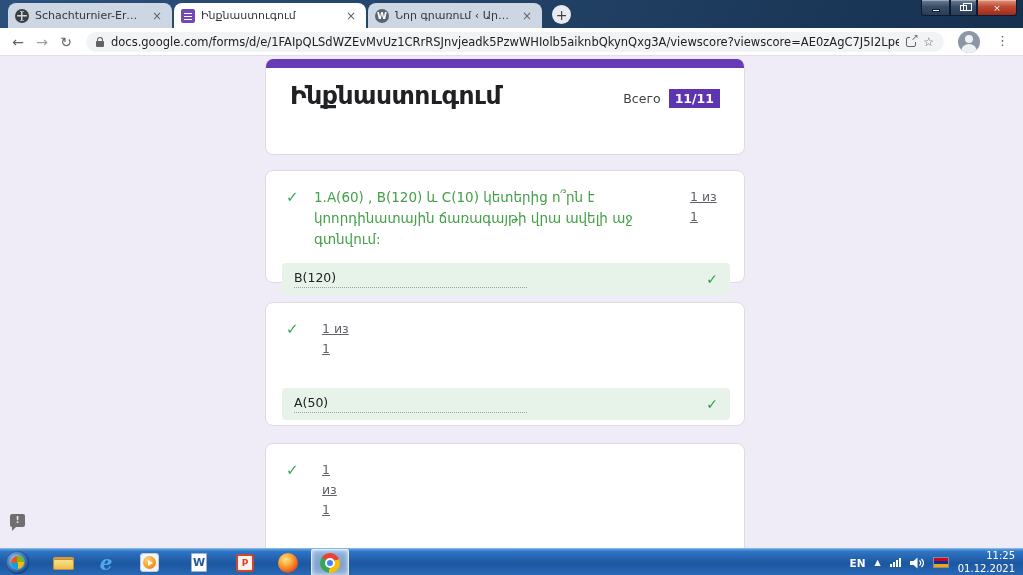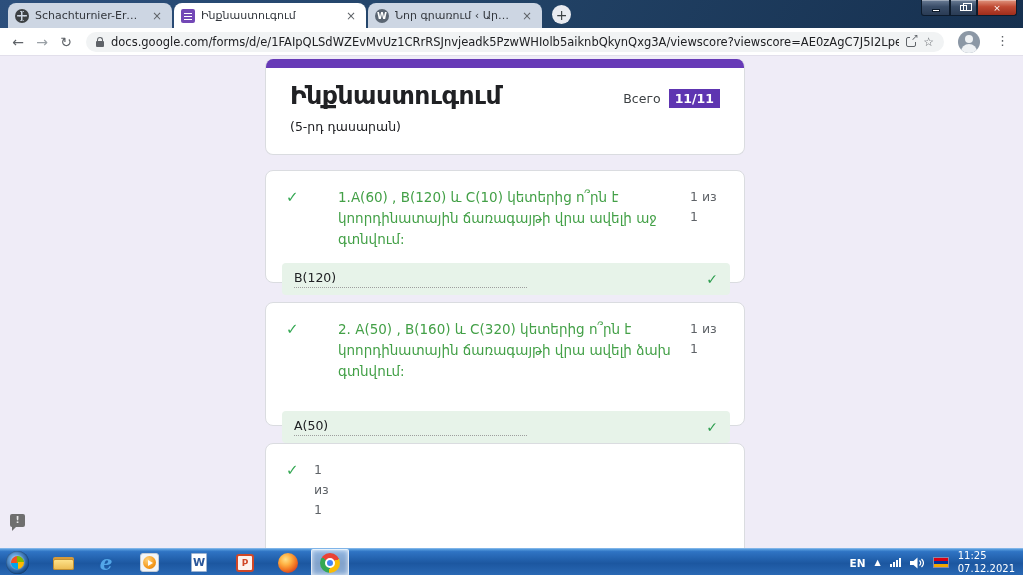--- a/index.html
+++ b/index.html
@@ -77,22 +77,22 @@
   .score-label { font-size:12.5px; color:#3c4043; }
   .score-badge { background:#5e35b1; color:#fff; font-size:12.5px; font-weight:bold; padding:2px 6px; border-radius:0; }
   .form-subtitle { font-size:12.5px; color:#202124; margin-top:9px; }
 
   .q-card { padding:16px 16px 0 20px; }
   .q1 { top:113px; height:113px; }
   .q2 { top:245px; height:124px; }
   .q3 { top:386px; height:210px; }
   .q-row { display:flex; }
   .q-check { width:17px; flex:0 0 17px; color:#34a853; font-size:15px; margin-right:11px; padding-top:1px; }
-  .q-text { flex:1; font-size:13.5px; line-height:1.55; color:#43a047;margin-left:24px; }
-  .q-points { flex:0 0 38px; width:38px; font-size:12.5px; line-height:1.6; color:#5f6368; }
+  .q-text { flex:1; font-size:13.5px; line-height:1.55; color:#43a047; }
+  .q-points { flex:0 0 38px; width:38px; margin-left:8px; font-size:12.5px; line-height:1.6; color:#5f6368;text-decoration:underline; }
   .q3 .q-points { flex:0 0 22px; width:22px; }
   .answer-row { margin:13px 0 0 -4px; width:448px; height:29px; background:#e7f3e9; border-radius:4px;
     display:flex; align-items:center; padding:16px 12px; }
   .q2 .answer-row { margin-top:29px; }
   .answer-text { font-size:12.5px; color:#202124; width:55%; border-bottom:1px dotted #9e9e9e; padding-bottom:2px; }
   .answer-check { margin-left:auto; color:#2e9e4f; font-size:14px; }
 
   .comment-widget { position:absolute; left:10px; top:457px; width:15px; height:13px;
     background:#6f6f6f; border-radius:2px; cursor:pointer; }
   .comment-widget::before { content:"!"; position:absolute; left:0; right:0; top:0; text-align:center;
@@ -142,21 +142,21 @@
 
   .tray { position:absolute; right:0; top:0; height:27px; display:flex; align-items:center; gap:9px; padding-right:8px; color:#fff; }
   .tray-lang { font-size:10.5px; font-weight:bold; cursor:pointer; }
   .tray-up { font-size:8px; cursor:pointer; }
   .bars { display:flex; align-items:flex-end; gap:1px; cursor:pointer; }
   .bars i { width:2px; background:#fff; display:block; }
   .bars i:nth-child(1){height:3px;} .bars i:nth-child(2){height:5px;} .bars i:nth-child(3){height:7px;} .bars i:nth-child(4){height:9px;}
   .speaker { cursor:pointer; display:flex; }
   .flag { width:16px; height:11px; border:1px solid #88a; cursor:pointer;
     background:linear-gradient(#d90012 0 33.3%, #0033a0 0 66.6%, #f2a800 0); }
-  .clock { text-align:left; font-size:10px; line-height:1.25; cursor:default; }
+  .clock { text-align:right; font-size:10px; line-height:1.25; cursor:default; }
 </style>
 </head>
 <body>
 
 <div class="screen">
 
   <div class="titlebar">
     <div class="tab inactive tab1">
       <span class="favicon globe"></span>
       <span class="tab-title">Schachturnier-Ergebnisserver Ch</span>
@@ -205,40 +205,38 @@
     <div class="card header-card">
       <div class="purple-bar"></div>
       <div class="header-body">
         <div class="title-row">
           <div class="form-title">Ինքնաստուգում</div>
           <div class="score-wrap">
             <span class="score-label">Всего</span>
             <span class="score-badge">11/11</span>
           </div>
         </div>
-        <div class="form-subtitle">(5-րդ դասարան)</div>
       </div>
     </div>
 
     <div class="card q-card q1">
       <div class="q-row">
         <span class="q-check">✓</span>
         <span class="q-text">1.A(60) , B(120) և C(10) կետերից ո՞րն է կոորդինատային ճառագայթի վրա ավելի աջ գտնվում:</span>
         <span class="q-points">1 из 1</span>
       </div>
       <div class="answer-row">
         <span class="answer-text">B(120)</span>
         <span class="answer-check">✓</span>
       </div>
     </div>
 
     <div class="card q-card q2">
       <div class="q-row">
         <span class="q-check">✓</span>
-        <span class="q-text">2. A(50) , B(160) և C(320) կետերից ո՞րն է կոորդինատային ճառագայթի վրա ավելի ձախ գտնվում:</span>
         <span class="q-points">1 из 1</span>
       </div>
       <div class="answer-row">
         <span class="answer-text">A(50)</span>
         <span class="answer-check">✓</span>
       </div>
     </div>
 
     <div class="card q-card q3">
       <div class="q-row">
@@ -291,18 +289,18 @@
       <span class="speaker">
         <svg width="14" height="12" viewBox="0 0 14 12">
             <polygon points="0,4 3.5,4 7.5,0.5 7.5,11.5 3.5,8 0,8" fill="#fff"></polygon>
             <path d="M9.5 3.5 q2.5 2.5 0 5" stroke="#fff" stroke-width="1.2" fill="none"></path>
             <path d="M11.5 2 q4 4 0 8" stroke="#fff" stroke-width="1.2" fill="none"></path>
           </svg>
       </span>
       <span class="flag"></span>
       <div class="clock">
         <div>11:25</div>
-        <div>07.12.2021</div>
+        <div>01.12.2021</div>
       </div>
     </div>
   </div>
 
 </div>
 
 </body></html>

